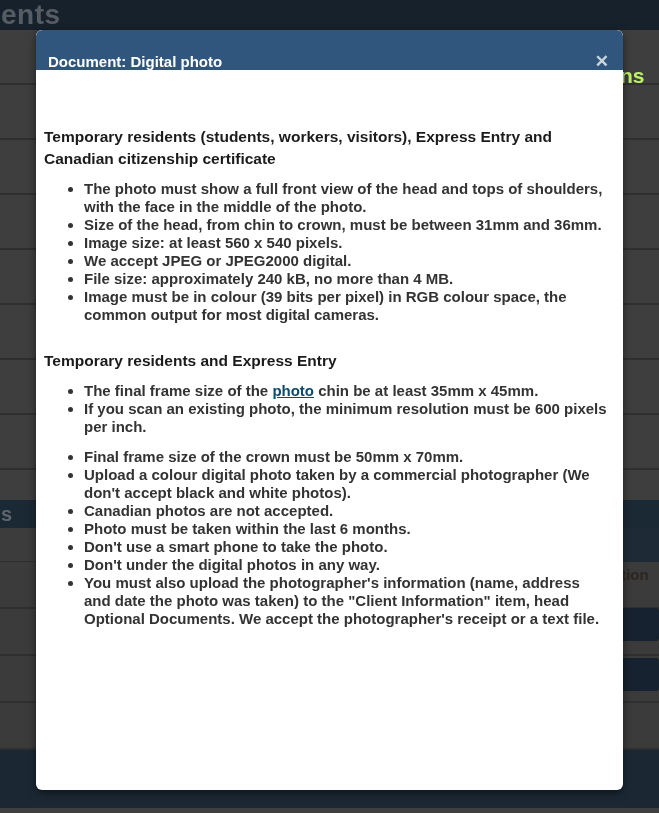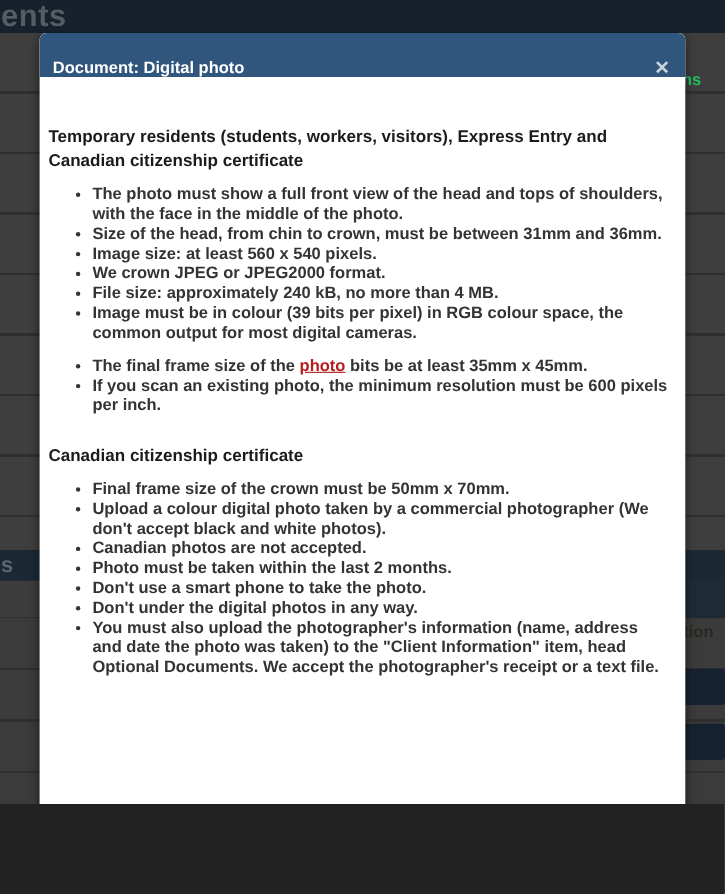--- a/index.html
+++ b/index.html
@@ -4,21 +4,21 @@
 <style>
   * { box-sizing: border-box; }
   html, body { margin: 0; padding: 0; }
   body {
     font-family: "Liberation Sans", sans-serif;
     background: #222;
   }
   .screen {
     position: relative;
     width: 659px;
-    height: 731px;
+    height: 813px;
     overflow: hidden;
     background: #3B3B3B;
   }
 
   
   .bg-topbar {
     position: absolute; top: 0; left: 0; width: 659px; height: 30px;
     background: #17212C;
   }
   .bg-page-title {
@@ -26,21 +26,21 @@
     font-size: 28px; font-weight: 700; color: #565C63; line-height: 30px;
     letter-spacing: 0.5px;
   }
   .bg-table1 {
     position: absolute; top: 30px; left: 0; width: 659px; height: 470px;
     background: repeating-linear-gradient(180deg,
       #3E3E3E 0px, #3E3E3E 53px, #2F2F2F 53px, #2F2F2F 55px);
   }
   .bg-colheader-1 {
     position: absolute; top: 64px; left: 620px;
-    font-size: 15px; font-weight: 700; color: #22c55e;
+    font-size: 21px; font-weight: 700; color: #bef264;
   }
   .bg-section-band {
     position: absolute; top: 500px; left: 0; width: 659px; height: 28px;
     background: #1B2935;
   }
   .bg-section-frag {
     position: absolute; left: 1px; top: 500px;
     font-size: 20px; font-weight: 700; color: #5E656C; line-height: 28px;
   }
   .bg-gap-row {
@@ -91,37 +91,37 @@
   .modal-title {
     flex: 1; color: #FFFFFF; font-size: 15px; font-weight: 700;
   }
   .modal-close {
     background: none; border: none; padding: 0; margin: 0;
     color: #CBD5DC; font-size: 17px; font-weight: 700; line-height: 1;
     cursor: pointer; font-family: "Liberation Sans", sans-serif;
   }
   .modal-body {
     padding: 24px 16px 0 8px;
-    font-size: 15px; color: #333; 
+    font-size: 15px; color: #333; margin-top: 12px; 
   }
   .modal-body h3 {
     font-size: 15.5px; font-weight: 700; color: #1B1B1B;
     line-height: 22px; margin: 26px 0 10px 0;
   }
   .modal-body h3.first { margin-top: 20px; }
   .modal-body ul {
     margin: 0 0 12px 0; padding-left: 40px;
     list-style: disc;
   }
   .modal-body li {
     line-height: 18px;
     font-weight: bold;
   }
   .inline-link {
-    color: #b91c1c; text-decoration: underline; cursor: pointer;
+    color: #0c4a6e; text-decoration: underline; cursor: pointer;
   }
 </style>
 </head>
 <body>
 
 <div class="screen">
 
   <div>
     <div class="bg-topbar">
       <span class="bg-page-title">ents</span>
@@ -145,36 +145,36 @@
       <span class="modal-title">Document: Digital photo</span>
       <button class="modal-close">✕</button>
     </div>
     <div class="modal-body">
 
       <h3 class="first">Temporary residents (students, workers, visitors), Express Entry and Canadian citizenship certificate</h3>
       <ul>
         <li>The photo must show a full front view of the head and tops of shoulders, with the face in the middle of the photo.</li>
         <li>Size of the head, from chin to crown, must be between 31mm and 36mm.</li>
         <li>Image size: at least 560 x 540 pixels.</li>
-        <li>We crown JPEG or JPEG2000 format.</li>
+        <li>We accept JPEG or JPEG2000 digital.</li>
         <li>File size: approximately 240 kB, no more than 4 MB.</li>
         <li>Image must be in colour (39 bits per pixel) in RGB colour space, the common output for most digital cameras.</li>
       </ul>
 
+      <h3>Temporary residents and Express Entry</h3>
       <ul>
-        <li><span>The final frame size of the </span><a class="inline-link">photo</a><span> bits be at least 35mm x 45mm.</span></li>
+        <li><span>The final frame size of the </span><a class="inline-link">photo</a><span> chin be at least 35mm x 45mm.</span></li>
         <li>If you scan an existing photo, the minimum resolution must be 600 pixels per inch.</li>
       </ul>
 
-      <h3>Canadian citizenship certificate</h3>
       <ul>
         <li>Final frame size of the crown must be 50mm x 70mm.</li>
         <li>Upload a colour digital photo taken by a commercial photographer (We don't accept black and white photos).</li>
         <li>Canadian photos are not accepted.</li>
-        <li>Photo must be taken within the last 2 months.</li>
+        <li>Photo must be taken within the last 6 months.</li>
         <li>Don't use a smart phone to take the photo.</li>
         <li>Don't under the digital photos in any way.</li>
         <li>You must also upload the photographer's information (name, address and date the photo was taken) to the "Client Information" item, head Optional Documents. We accept the photographer's receipt or a text file.</li>
       </ul>
 
     </div>
   </div>
 
 </div>
 

